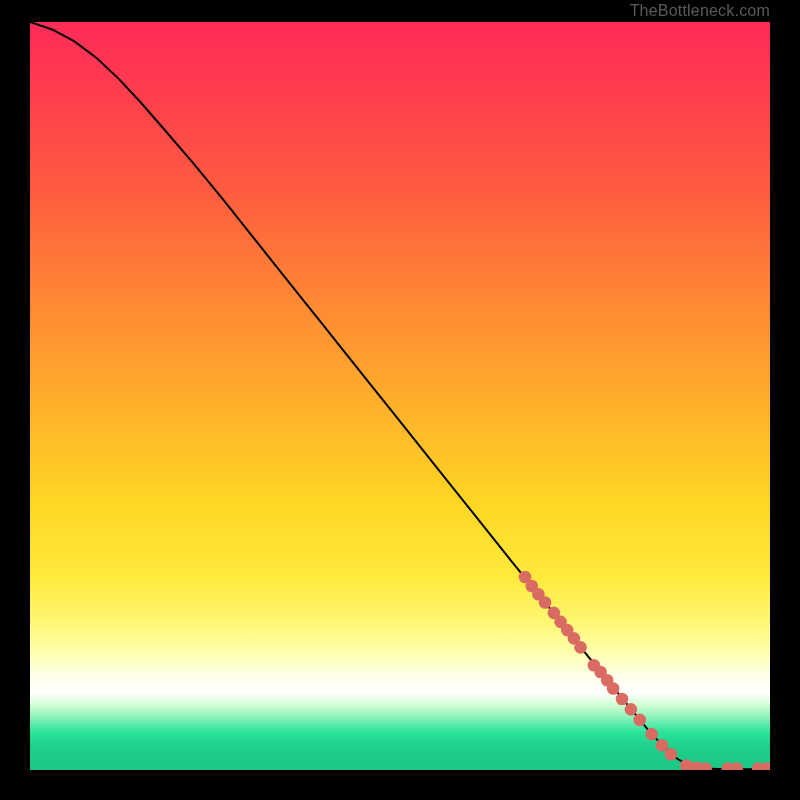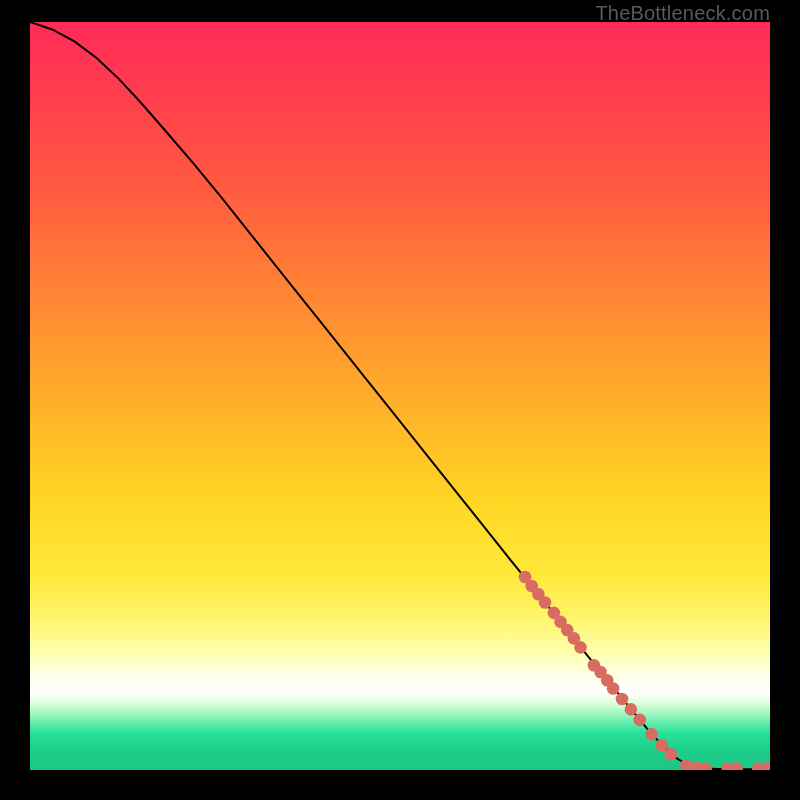--- a/index.html
+++ b/index.html
@@ -49,21 +49,21 @@
     width: 740px;
     height: 748px;
     pointer-events: none;
   }
   .watermark {
     position: absolute;
     top: 2px;
     right: 30px;
     color: #5a5a5a;
     font-family: Arial, Helvetica, sans-serif;
-    font-size: 20px;
+    font-size: 16px;
     letter-spacing: 0.2px;
     pointer-events: none;
   }
 </style>
 </head>
 <body>
 
 <div class="stage">
   <div class="watermark">TheBottleneck.com</div>
 

